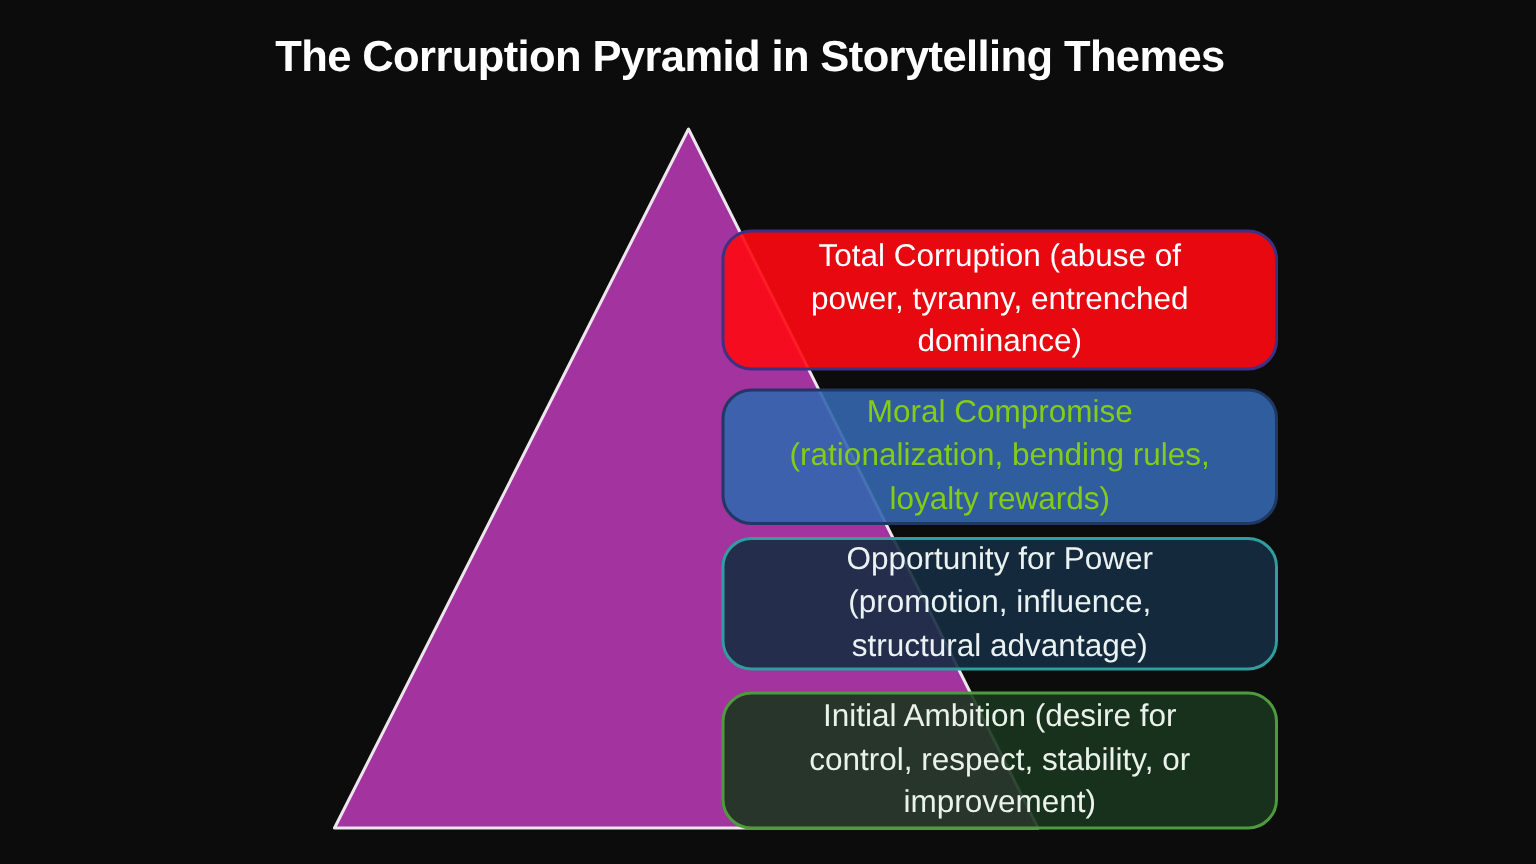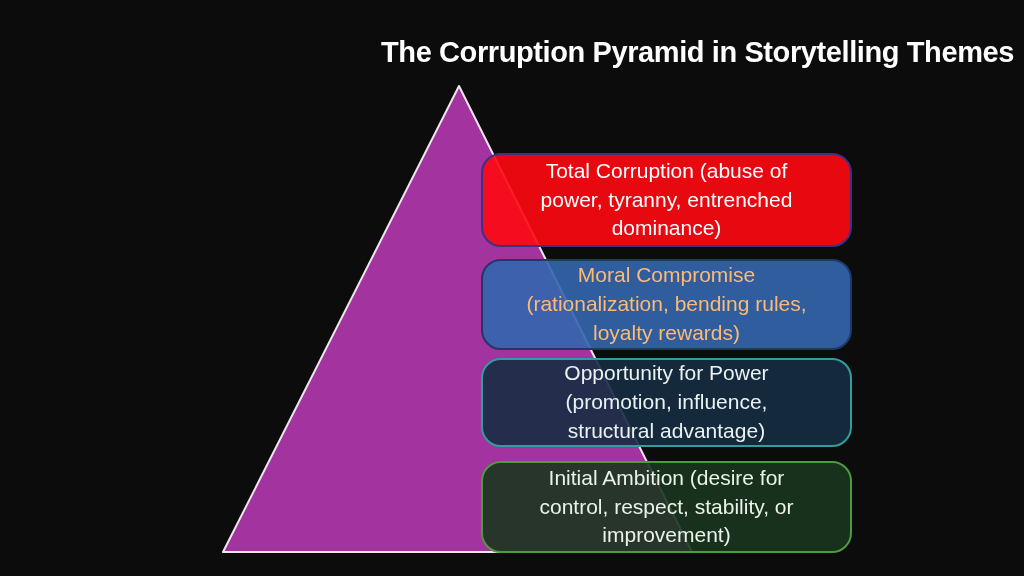--- a/index.html
+++ b/index.html
@@ -13,22 +13,22 @@
     width: 1024px;
     height: 576px;
     overflow: hidden;
     background: #0c0c0c;
   }
   .slide-title {
     position: absolute;
     top: 21px;
     left: 0;
     width: 1000px;
-    margin: 14px;
-    text-align: right;
+    margin: 0;
+    text-align: center;
     font-size: 29px;
     font-weight: 700;
     letter-spacing: -0.4px;
     color: #ffffff;
     line-height: 1.2;
   }
   .pyramid-svg {
     position: absolute;
     top: 0;
     left: 0;
@@ -69,21 +69,21 @@
   <svg class="pyramid-svg" viewBox="0 0 1024 576" xmlns="http://www.w3.org/2000/svg">
     <polygon points="459,86 223,552 692,552" stroke-width="2" stroke-linejoin="round" fill="#A2339F" stroke="#EDE7ED"></polygon>
   </svg>
 
   <div class="level-box level-0" style="background: rgba(255, 8, 17, 0.9); border-color: rgb(61, 49, 132); color: rgb(255, 255, 255);">
     <span class="level-label">Total Corruption (abuse of
 power, tyranny, entrenched
 dominance)</span>
   </div>
 
-  <div class="level-box level-1" style="background: rgba(51, 102, 174, 0.9); border-color: rgb(31, 56, 100); color: #fdba74;">
+  <div class="level-box level-1" style="background: rgba(51, 102, 174, 0.9); border-color: rgb(31, 56, 100); color: #84cc16;">
     <span class="level-label">Moral Compromise
 (rationalization, bending rules,
 loyalty rewards)</span>
   </div>
 
   <div class="level-box level-2" style="background: rgba(22, 44, 66, 0.9); border-color: rgb(47, 158, 156); color: rgb(234, 242, 242);">
     <span class="level-label">Opportunity for Power
 (promotion, influence,
 structural advantage)</span>
   </div>

